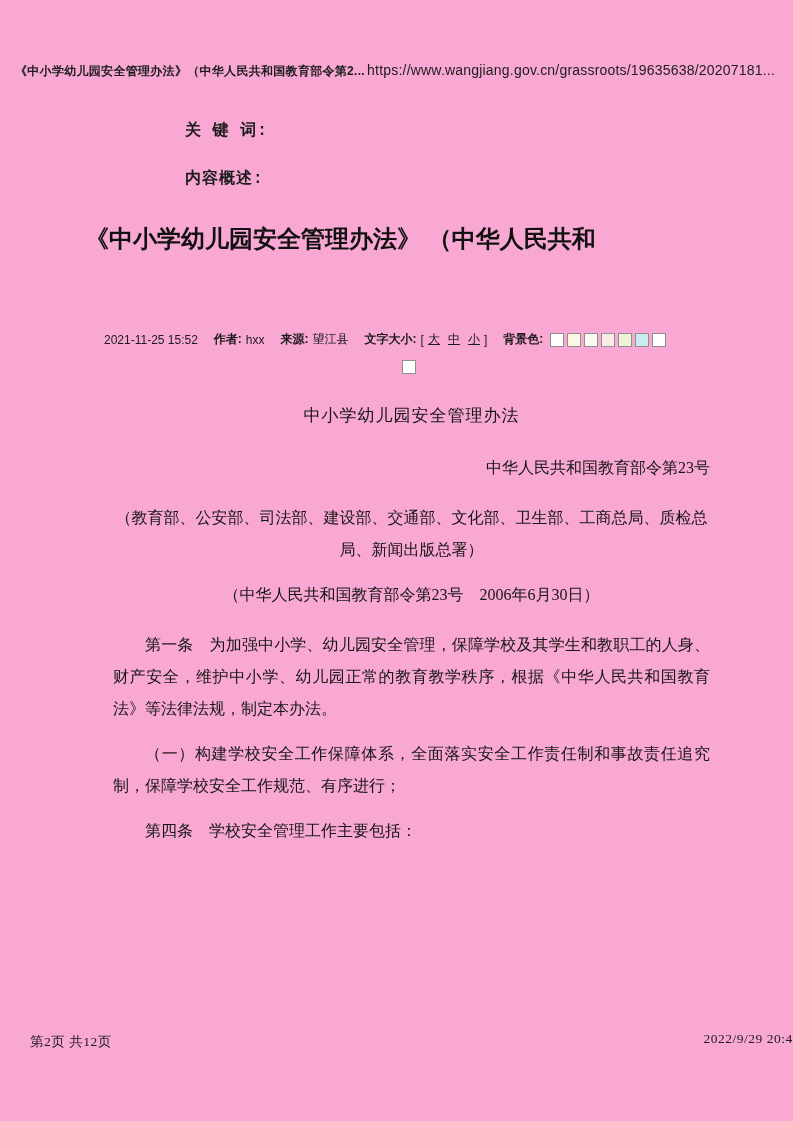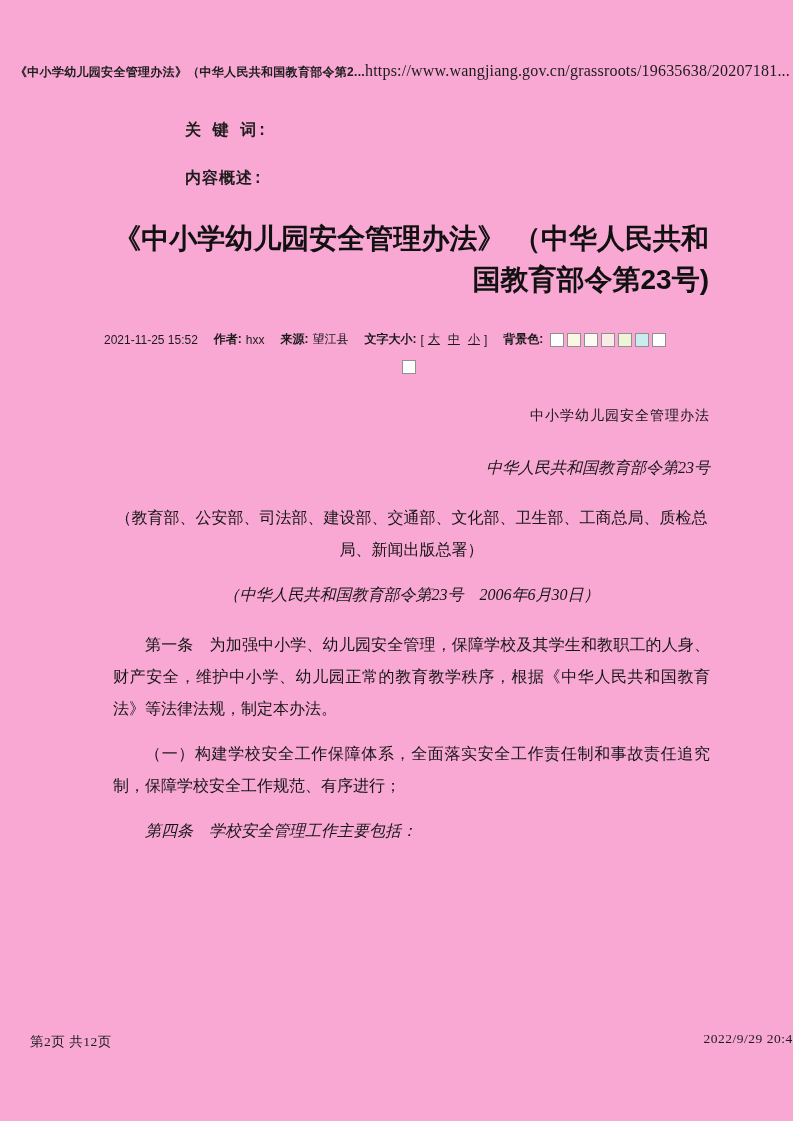--- a/index.html
+++ b/index.html
@@ -14,37 +14,37 @@
   
   .print-header{
     position:absolute;top:62px;left:15px;right:18px;
     display:flex;justify-content:space-between;align-items:baseline;
   }
   .print-header .doc-title{
     font-family:"Liberation Sans","DejaVu Sans",sans-serif;
     font-weight:700;font-size:12px;letter-spacing:.3px;white-space:nowrap;
   }
   .print-header .doc-url{
-    font-family:Liberation Serif, serif;
-    font-size:16px;letter-spacing:.2px;white-space:nowrap;
+    font-family:Liberation Sans, sans-serif;
+    font-size:14px;letter-spacing:.2px;white-space:nowrap;
   }
   
   .meta-label{
     position:absolute;left:185px;
     font-family:Liberation Mono, monospace;
     font-weight:700;font-size:16px;letter-spacing:1px;
   }
   .label-keywords{top:120px;}
   .label-summary{top:168px;}
   
   .article-title{
     position:absolute;top:218px;left:85px;width:624px;
-    text-align:right;
+    text-align:left;
     font-family:"Liberation Sans","DejaVu Sans",sans-serif;
-    font-weight:700;font-size:28px;line-height:41px;color:#111;
+    font-weight:700;font-size:24px;line-height:41px;color:#111;
   }
   
   .meta-row{
     position:absolute;top:331px;left:104px;width:606px;
     display:flex;align-items:center;white-space:nowrap;
     font-family:"Liberation Sans","DejaVu Sans",sans-serif;
     font-size:12px;color:#1a1a1a;
   }
   .meta-item{margin-right:16px;display:flex;align-items:center;}
   .meta-item:last-child{margin-right:0;}
@@ -63,22 +63,22 @@
   .article-body{
     position:absolute;top:400px;left:113px;width:597px;
     font-size:16px;line-height:32px;color:#161616;
   }
   .article-body p{margin:0 0 13px 0;}
   .p-center{text-align:center;}
   .p-right{text-align:right;}
   .p-justify{text-align:justify;text-justify:inter-ideograph;}
   .p-indent{text-indent:2em;}
   .p-bold{font-weight:700;}
-  .doc-heading{font-size:14px;letter-spacing:1px;margin-bottom:20px !important;text-align:right;}
-  .gap-after{margin-bottom:18px !important;font-style:italic;}
+  .doc-heading{font-size:17px;letter-spacing:1px;margin-bottom:20px !important;}
+  .gap-after{margin-bottom:18px !important;}
   
   .footer-left{
     position:absolute;left:30px;top:1033px;
     font-size:13.5px;letter-spacing:.5px;
   }
   .footer-right{
     position:absolute;right:-7px;top:1031px;
     font-size:13.5px;letter-spacing:.5px;white-space:nowrap;
   }
 </style>
@@ -90,21 +90,20 @@
   <div class="print-header">
     <span class="doc-title">《中小学幼儿园安全管理办法》（中华人民共和国教育部令第2...</span>
     <span class="doc-url">https://www.wangjiang.gov.cn/grassroots/19635638/20207181...</span>
   </div>
 
   <div class="meta-label label-keywords">关 键 词:</div>
   <div class="meta-label label-summary">内容概述:</div>
 
   <div class="article-title">
     <div>《中小学幼儿园安全管理办法》 （中华人民共和</div>
-    <div>国教育部令第23号)</div>
   </div>
 
   <div class="meta-row">
     <span class="meta-item">2021-11-25 15:52</span>
     <span class="meta-item">
       <span class="meta-key">作者:</span>
       <span>hxx</span>
     </span>
     <span class="meta-item">
       <span class="meta-key">来源:</span>

